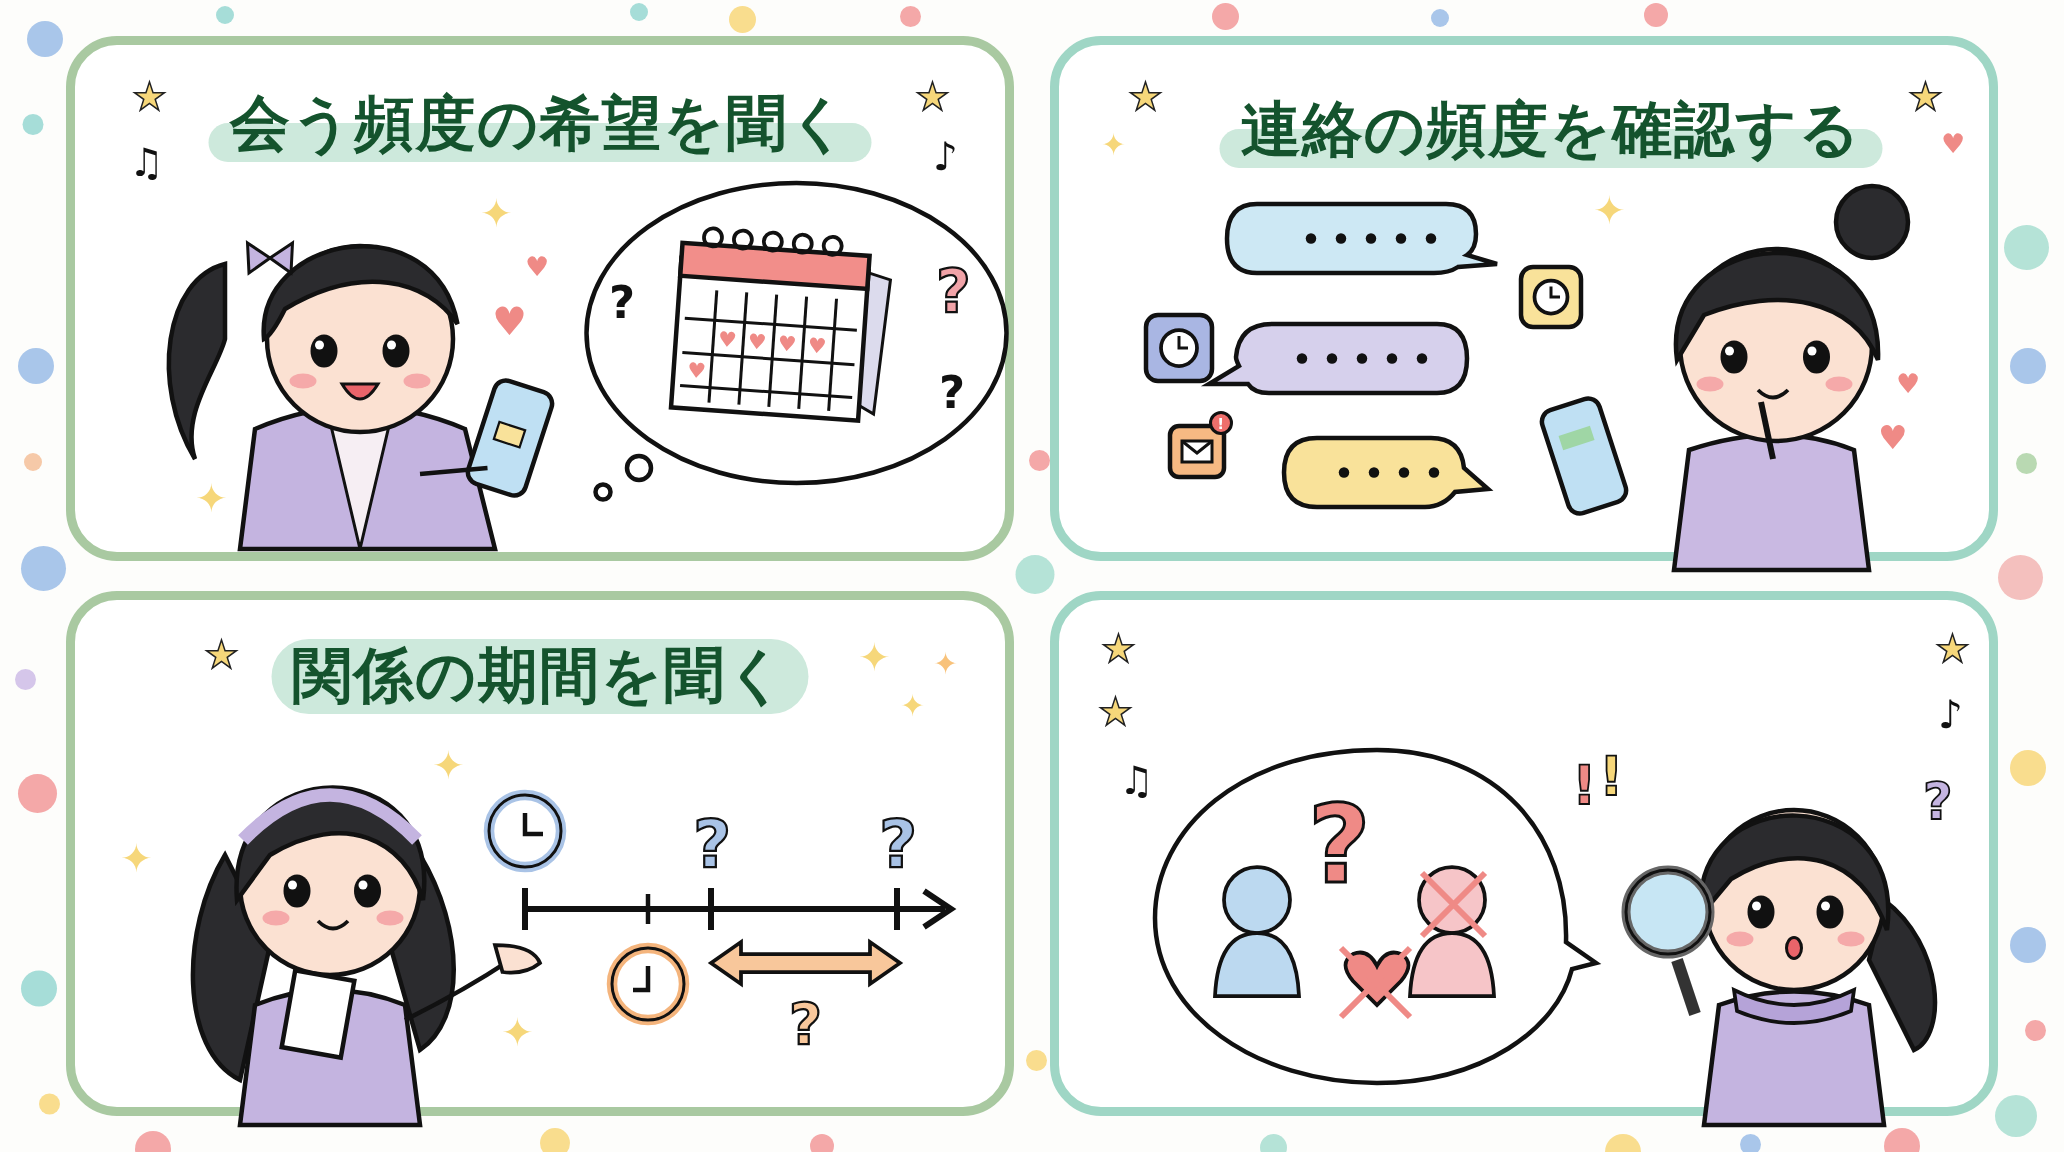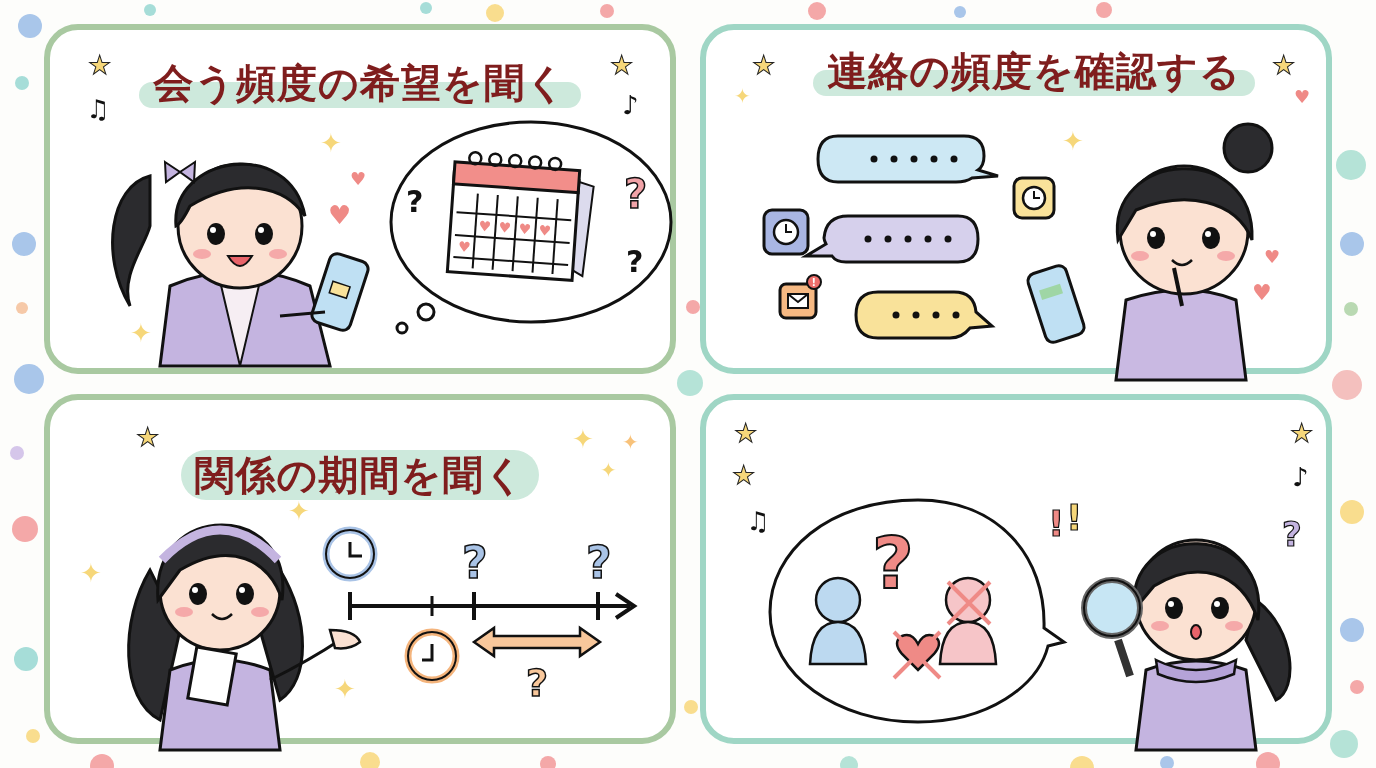--- a/index.html
+++ b/index.html
@@ -2,21 +2,21 @@
 <html><head>
 <meta charset="utf-8">
 <style>
   html,body{margin:0;padding:0;}
   body{width:1376px;height:768px;background:#fdfdfb;position:relative;overflow:hidden;font-family:"DejaVu Sans","Liberation Sans",sans-serif;}
   .dot{position:absolute;border-radius:50%;}
   .panel{position:absolute;background:#fff;border-radius:34px;box-sizing:border-box;}
   .panel.green{border:6px solid #a9c9a1;}
   .panel.teal{border:6px solid #9fd6c5;}
   .title-wrap{position:absolute;left:0;right:0;display:flex;justify-content:center;}
-  .title{position:relative;font-weight:bold;font-size:40px;color:#7f1d1d;letter-spacing:1px;white-space:nowrap;padding:0 14px;line-height:58px;}
+  .title{position:relative;font-weight:bold;font-size:40px;color:#14532d;letter-spacing:1px;white-space:nowrap;padding:0 14px;line-height:58px;}
   .title::before{content:"";position:absolute;left:0;right:0;bottom:4px;height:26px;background:#cde9dc;border-radius:14px;z-index:0;}
   .title.full::before{top:4px;height:auto;bottom:4px;border-radius:26px;}
   .title span{position:relative;z-index:1;}
   svg{position:absolute;overflow:visible;}
   .deco{position:absolute;font-size:26px;line-height:1;}
 </style>
 </head>
 <body>
 
 <div>
@@ -121,21 +121,21 @@
           <text x="84" y="134">♥</text>
         </g>
     </g>
     <text x="30" y="90" font-size="30" font-weight="bold" fill="#111">?</text>
     <text x="248" y="86" font-size="40" font-weight="bold" fill="#f1a3a8" stroke="#111" stroke-width="1.5">?</text>
     <text x="250" y="150" font-size="30" font-weight="bold" fill="#111">?</text>
   </svg>
 </div>
 
 <div class="panel teal" style="left:700px;top:24px;width:632px;height:350px;">
-  <div class="title-wrap" style="top:12px;margin-left:36px;">
+  <div class="title-wrap" style="top:28px;margin-left:36px;">
     <div class="title"><span>連絡の頻度を確認する</span></div>
   </div>
   <span class="deco" style="left:46px;top:22px;color:#f6d77a;-webkit-text-stroke:1px #222;">★</span>
   <span class="deco" style="left:28px;top:56px;color:#f6d77a;font-size:20px;">✦</span>
   <span class="deco" style="left:566px;top:22px;color:#f6d77a;-webkit-text-stroke:1px #222;">★</span>
   <span class="deco" style="left:588px;top:58px;color:#ef8a86;font-size:18px;">♥</span>
 
   <svg style="left:40px;top:96px;" width="300" height="230" viewBox="0 0 300 230">
     <path d="M92 10 H218 Q238 10 238 30 Q238 40 232 44 L252 50 L226 52 Q220 56 210 56 H92 Q72 56 72 33 Q72 10 92 10 Z" fill="#cde8f4" stroke="#111" stroke-width="3"></path>
     <g fill="#111">
@@ -188,21 +188,21 @@
     <path d="M168 158 L176 196" stroke="#111" stroke-width="4"></path>
     <rect x="30" y="158" width="40" height="72" rx="8" transform="rotate(-18 50 194)" fill="#bfe0f3" stroke="#111" stroke-width="3"></rect>
     <rect x="38" y="176" width="22" height="10" fill="#9fd6a5" transform="rotate(-18 50 194)"></rect>
   </svg>
   <span class="deco" style="left:356px;top:98px;color:#f6d77a;">✦</span>
   <span class="deco" style="left:558px;top:218px;color:#ef8a86;font-size:18px;">♥</span>
   <span class="deco" style="left:546px;top:252px;color:#ef8a86;font-size:22px;">♥</span>
 </div>
 
 <div class="panel green" style="left:44px;top:394px;width:632px;height:350px;">
-  <div class="title-wrap" style="top:22px;margin-top:24px;">
+  <div class="title-wrap" style="top:22px;">
     <div class="title full"><span>関係の期間を聞く</span></div>
   </div>
   <span class="deco" style="left:86px;top:24px;color:#f6d77a;-webkit-text-stroke:1px #222;">★</span>
   <span class="deco" style="left:522px;top:26px;color:#f6d77a;">✦</span>
   <span class="deco" style="left:572px;top:32px;color:#f8c27a;font-size:20px;">✦</span>
   <span class="deco" style="left:550px;top:60px;color:#f6d77a;font-size:20px;">✦</span>
 
   <svg style="left:30px;top:80px;" width="300" height="270" viewBox="0 0 300 270">
     <path d="M70 90 C40 140 40 220 80 240 L100 150 Z" fill="#2b2b2e" stroke="#111" stroke-width="3"></path>
     <path d="M200 90 C230 140 230 200 200 220 L180 150 Z" fill="#2b2b2e" stroke="#111" stroke-width="3"></path>

